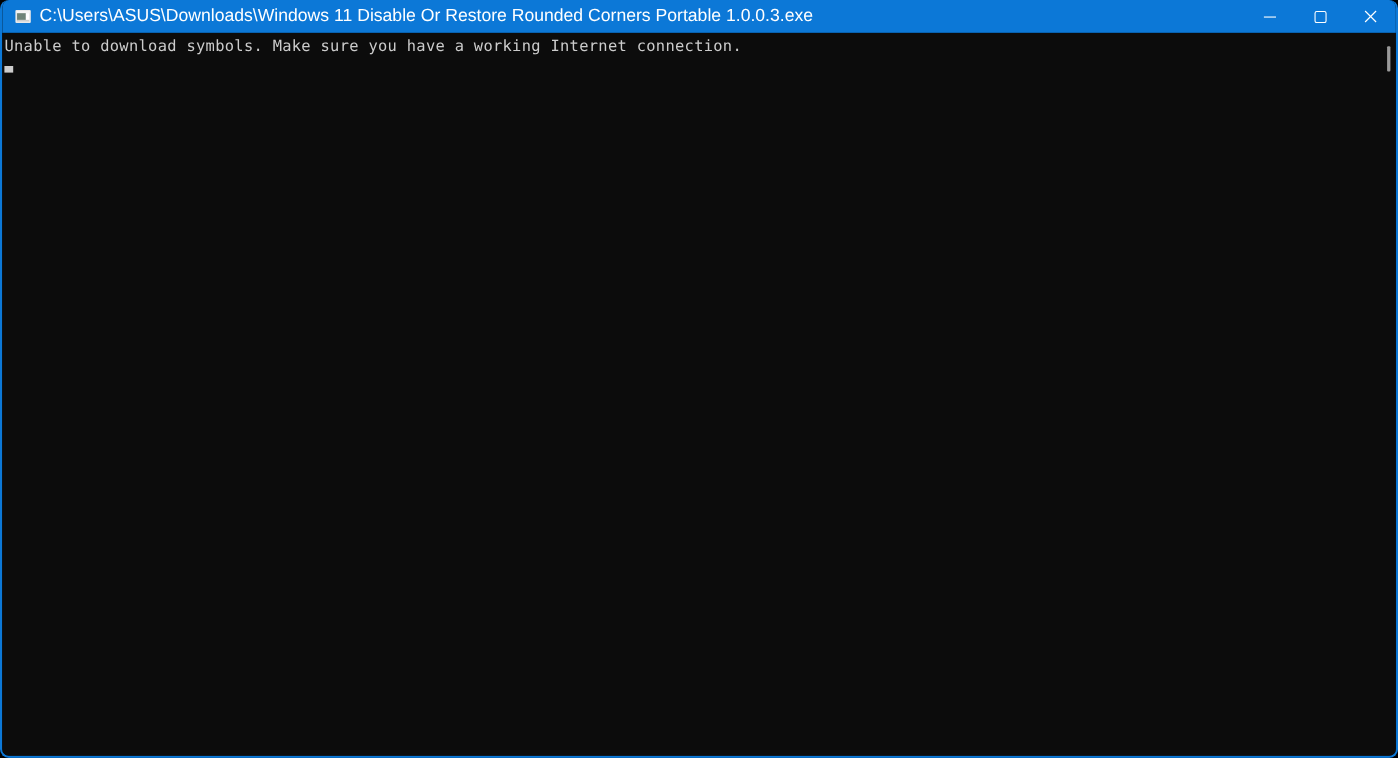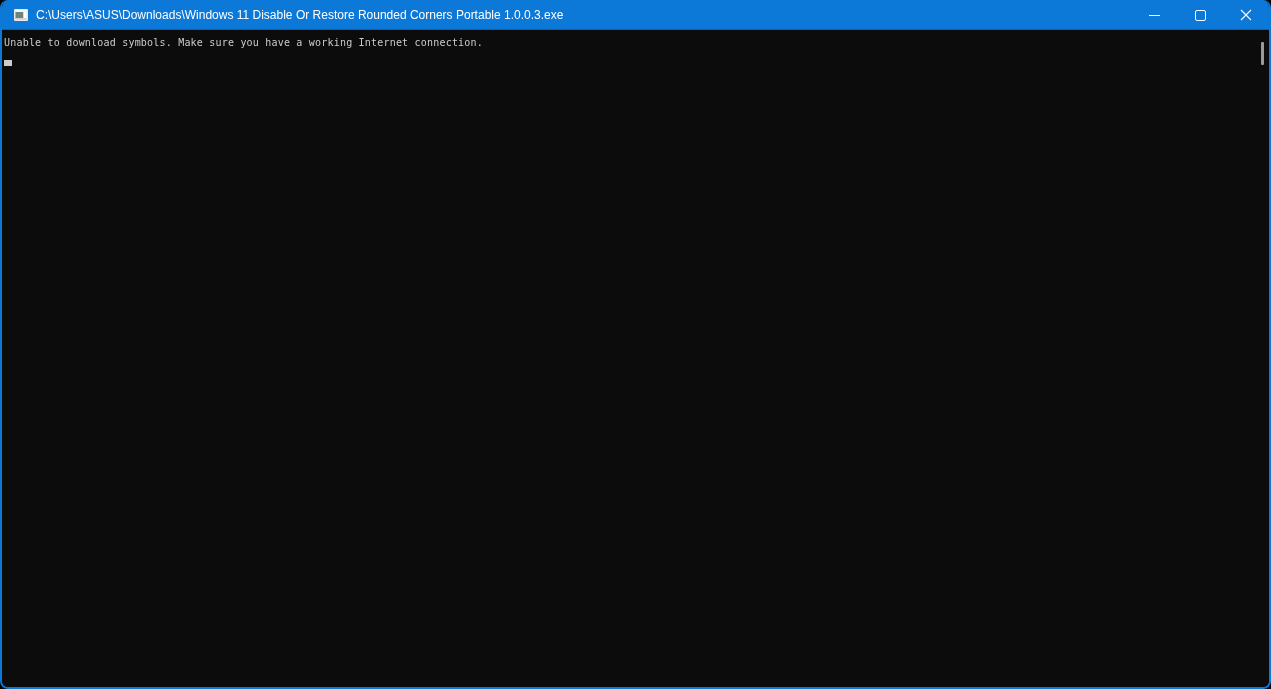--- a/index.html
+++ b/index.html
@@ -36,21 +36,21 @@
   }
   .app-icon {
     width: 16px;
     height: 16px;
     margin-left: 11px;
     margin-right: 7px;
     flex: 0 0 auto;
   }
   .title {
     color: #ffffff;
-    font-size: 12px;
+    font-size: 16px;
     line-height: 30px;
     white-space: nowrap;
     overflow: hidden;
     flex: 1 1 auto;
   }
   .caption-buttons {
     display: flex;
     height: 100%;
     flex: 0 0 auto;
   }
@@ -79,21 +79,21 @@
     display: block;
     width: 12px;
     height: 12px;
   }
   .console {
     position: relative;
     flex: 1 1 auto;
     background: #0c0c0c;
     color: #cccccc;
     font-family: "DejaVu Sans Mono", "Liberation Mono", monospace;
-    font-size: 10px;
+    font-size: 14px;
     line-height: 19px;
     padding: 3px 2px 0 2px;
     overflow: hidden;
   }
   .console-line {
     white-space: pre;
     letter-spacing: 0.02em;
   }
   .cursor {
     width: 8px;

